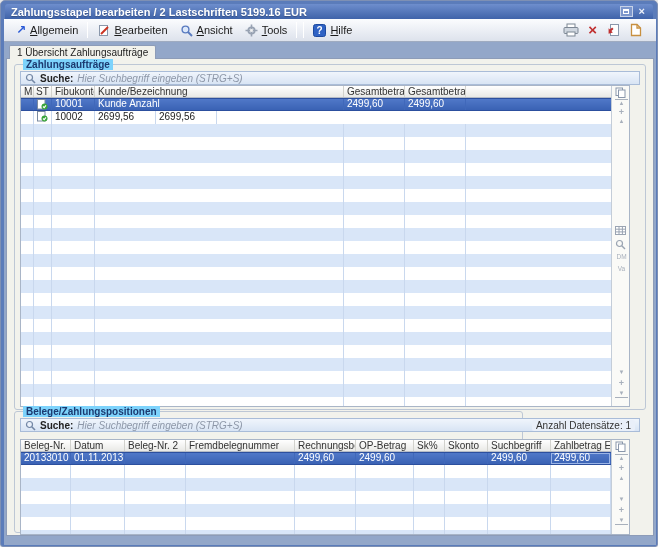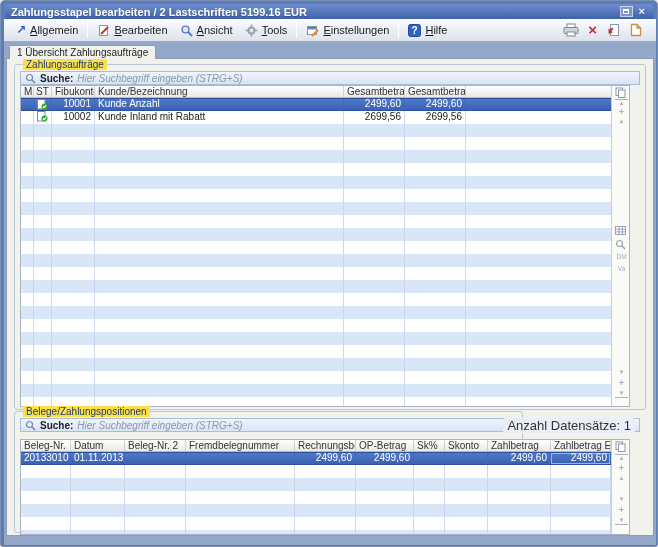--- a/index.html
+++ b/index.html
@@ -22,46 +22,46 @@
   .menu-right { margin-left:auto; display:flex; align-items:center; gap:9px; padding-right:8px; }
   .tool-x { color:#c03030; font-size:15px; font-weight:bold; line-height:14px; cursor:pointer; }
 
   
   .body { position:absolute; left:3px; top:41px; width:652px; height:503px; background:#93a7c9; }
   .tab { position:absolute; left:8px; top:44px; height:14px; background:#f2f2ec; border:1px solid #8d9cb8; border-bottom:none; border-radius:2px 2px 0 0; font-size:10px; color:#222; padding:1px 7px 0; z-index:2; cursor:pointer; white-space:nowrap; }
   .panel { position:absolute; left:5px; top:57px; width:648px; height:478px; background:#f2f2ec; border:1px solid #8d9cb8; z-index:1; }
 
   
   .group { position:absolute; border:1px solid #bdc7d5; border-radius:3px; }
-  .group-label { position:absolute; top:-6px; left:8px; background:#fde047; padding:0 3px; font-size:10px; color:#1c3a70; white-space:nowrap; }
+  .group-label { position:absolute; top:-6px; left:8px; background:#7dd3fc; padding:0 3px; font-size:10px; color:#1c3a70; white-space:nowrap;font-weight:bold; }
   .g1 { left:7px; top:5px;  width:632px; height:346px; }
   .g2 { left:7px; top:352px; width:509px; height:122px; }
 
   
   .searchbar { position:absolute; left:5px; width:620px; height:14px; background:linear-gradient(#f0f5fc,#d8e4f4); border:1px solid #a9bcd8; display:flex; align-items:center; padding:0 4px; gap:4px; }
   .search-label { font-size:10px; font-weight:bold; color:#222; }
   .search-input { flex:1; background:transparent; border:none; outline:none; font-family:"Liberation Sans","DejaVu Sans",sans-serif; font-size:10px; font-style:italic; color:#8d97a8; height:12px; }
   .search-input::placeholder { color:#8d97a8; font-style:italic; }
-  .rec-count { font-size:13px; color:#333; background:#e9eff9; padding:0 4px; border-radius:2px; white-space:nowrap; }
+  .rec-count { font-size:10px; color:#333; background:#e9eff9; padding:0 4px; border-radius:2px; white-space:nowrap; }
 
   
   .tablewrap { position:absolute; left:5px; width:610px; border:1px solid #a9b5c7; background:#fff; overflow:hidden; }
   .tw1 { top:20px; height:322px; }
   .tw2 { top:27px; height:96px; }
   .tbl { position:absolute; left:0; top:0; width:590px; height:100%; overflow:hidden; }
   .strip { position:absolute; left:590px; top:0; width:19px; height:100%; background:#fafaf7; border-left:1px solid #c4cdd8; }
 
   .thead { display:flex; height:12px; background:linear-gradient(#ffffff,#e9e9e6); border-bottom:1px solid #b6bcc6; }
   .thead > div { border-right:1px solid #d2d2cd; padding:0 3px; font-size:10px; line-height:11px; color:#333; white-space:nowrap; overflow:hidden; cursor:pointer; }
   .rows .trow { display:flex; height:13px; }
   .rows .trow:nth-child(odd) { background:#d9e6f8; }
   .rows .trow:nth-child(even) { background:#fff; }
   .trow > div { border-right:1px solid #c9d8ee; font-size:10px; line-height:12px; color:#222; padding:0 3px; white-space:nowrap; overflow:hidden; }
   .trow > .filler { flex:1; border-right:none; }
-  .num { text-align:right; }
+  .num { text-align:left; }
   .trow.sel { background:linear-gradient(#5078c8,#3a62b4) !important; border-top:1px solid #2c4f9e; border-bottom:1px solid #2c4f9e; }
   .trow.sel > div { color:#fff; border-right-color:#4068ba; line-height:10px; }
   .cell-focus { box-shadow: inset 0 0 0 1px #9ab4e6; }
 
   
   .c-m{width:13px}.c-st{width:18px;padding:0 2px !important}.c-fibu{width:43px}.c-name{width:249px}.c-amt{width:61px}
   
   .b-belegnr{width:50px}.b-datum{width:54px}.b-belegnr2{width:61px}.b-fremd{width:109px}.b-rech{width:61px}.b-op{width:58px}.b-sk{width:31px}.b-skonto{width:43px}.b-zahl{width:63px}.b-zahleuro{width:60px}
 
   
@@ -117,30 +117,20 @@
           <svg width="13" height="13">
             <circle cx="6.5" cy="6.5" r="3.2" fill="none" stroke="#98a2b2" stroke-width="1.8"></circle>
             <line x1="6.5" y1="0.5" x2="6.5" y2="12.5" stroke="#98a2b2" stroke-width="1.6"></line>
             <line x1="0.5" y1="6.5" x2="12.5" y2="6.5" stroke="#98a2b2" stroke-width="1.6"></line>
             <circle cx="6.5" cy="6.5" r="1.4" fill="#f0f0f0"></circle>
           </svg>
         </span>
       <span><u>T</u>ools</span>
     </div>
     <div class="menu-sep"></div>
-    <div class="menu-item">
-      <span>
-          <svg width="13" height="13">
-            <rect x="1.5" y="2.5" width="9" height="8" fill="#fff" stroke="#8a97ab"></rect>
-            <rect x="1.5" y="2.5" width="9" height="2.5" fill="#4a7ad0" stroke="#8a97ab"></rect>
-            <line x1="6" y1="12" x2="12" y2="6" stroke="#e08a2a" stroke-width="2"></line>
-          </svg>
-        </span>
-      <span><u>E</u>instellungen</span>
-    </div>
     <div class="menu-sep"></div>
     <div class="menu-item">
       <span>
           <svg width="13" height="13">
             <rect x="0.5" y="0.5" width="12" height="12" rx="2" fill="#2f62c4" stroke="#1d4aa0"></rect>
             <text x="6.5" y="10" font-size="10" font-weight="bold" fill="#fff" text-anchor="middle" font-family="Liberation Sans, sans-serif">?</text>
           </svg>
         </span>
       <span><u>H</u>ilfe</span>
     </div>
@@ -217,21 +207,20 @@
             <div class="trow">
               <div class="c-m"></div>
               <div class="c-st">
                   <svg width="12" height="11">
                     <rect x="1.5" y="0.5" width="7.5" height="9.5" fill="#fff" stroke="#7a8aa0"></rect>
                     <circle cx="8.5" cy="7.5" r="3" fill="#3aa53a"></circle>
                     <path d="M7 7.5 L8.2 8.7 L10 6.4" stroke="#fff" stroke-width="1.1" fill="none"></path>
                   </svg>
                 </div>
               <div class="c-fibu num">10002</div>
-              <div class="c-name">Kunde Inland mit Rabatt</div>
               <div class="c-amt num">2699,56</div>
               <div class="c-amt num">2699,56</div>
               <div class="filler"></div>
             </div>
             <div class="trow">
               <div class="c-m"></div>
                 <div class="c-st"></div>
                 <div class="c-fibu"></div>
                 <div class="c-name"></div>
                 <div class="c-amt"></div>
@@ -498,21 +487,21 @@
         <div class="tbl">
           <div class="thead">
             <div class="b-belegnr">Beleg-Nr.</div>
             <div class="b-datum">Datum</div>
             <div class="b-belegnr2">Beleg-Nr. 2</div>
             <div class="b-fremd">Fremdbelegnummer</div>
             <div class="b-rech">Rechnungsbetrag</div>
             <div class="b-op">OP-Betrag</div>
             <div class="b-sk">Sk%</div>
             <div class="b-skonto">Skonto</div>
-            <div class="b-zahl">Zahlbetrag</div>
+            <div class="b-zahl">Suchbegriff</div>
             <div class="b-zahleuro">Zahlbetrag Euro</div>
           </div>
           <div class="rows">
             <div class="trow sel">
               <div class="b-belegnr num">20133010</div>
               <div class="b-datum">01.11.2013 /Fr</div>
               <div class="b-belegnr2"></div>
               <div class="b-fremd"></div>
               <div class="b-rech num">2499,60</div>
               <div class="b-op num">2499,60</div>

